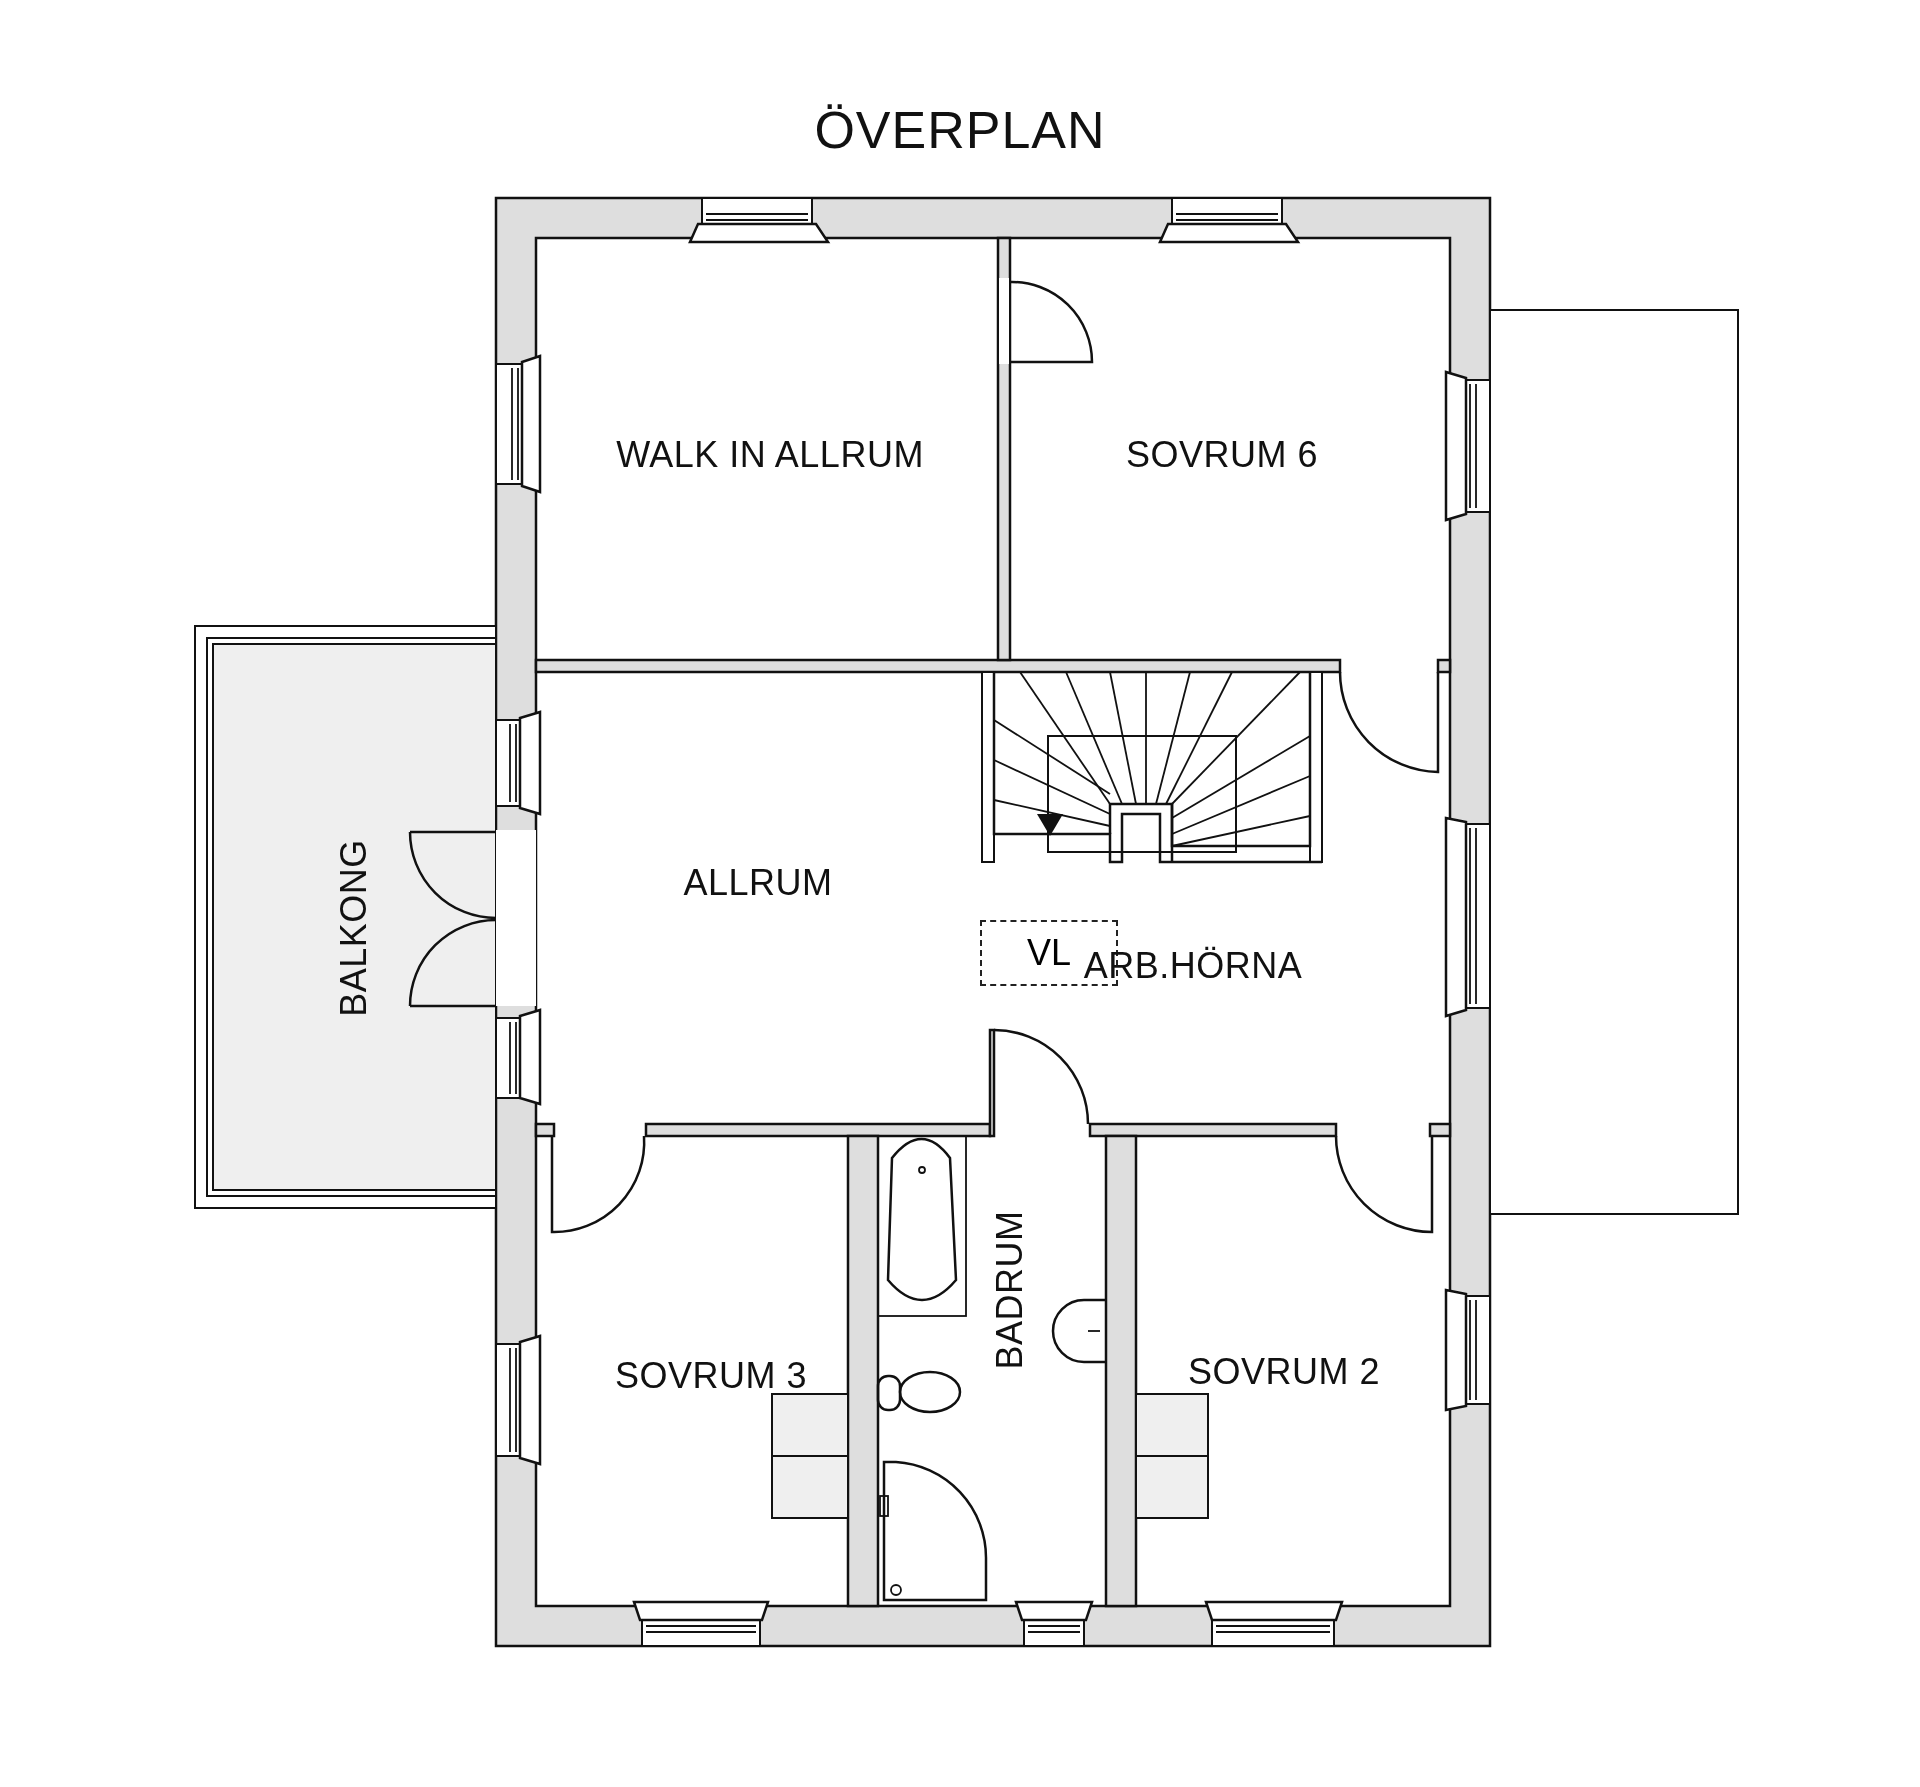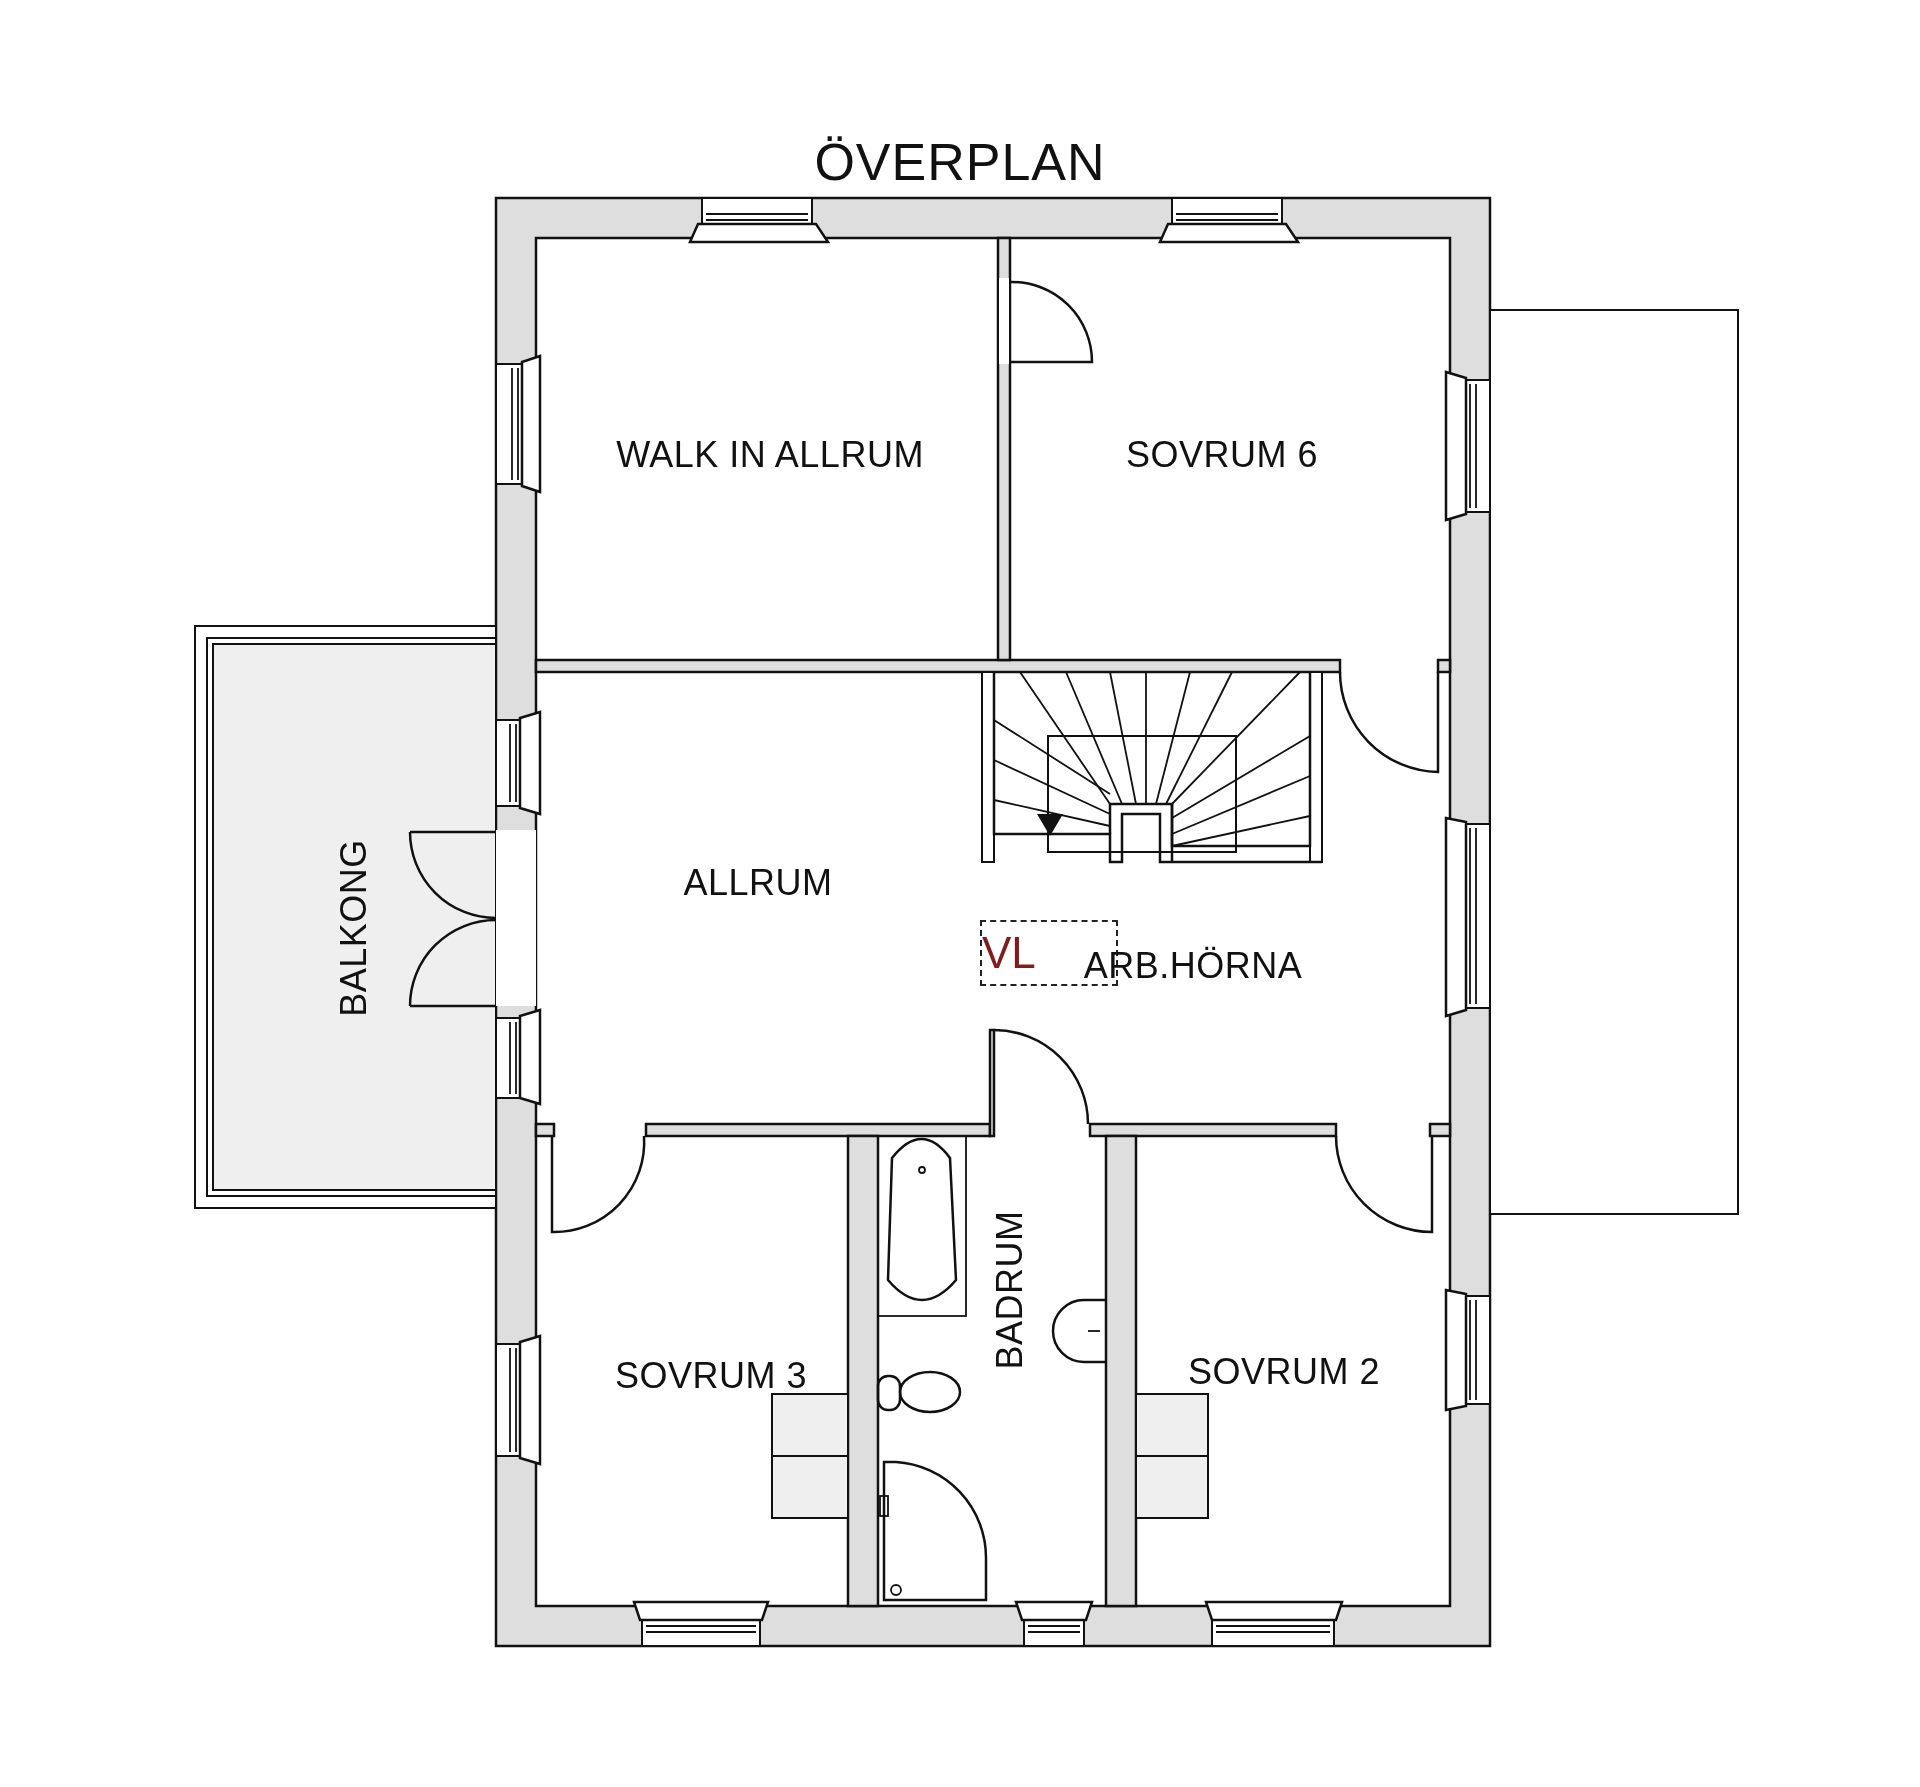--- a/index.html
+++ b/index.html
@@ -1,21 +1,21 @@
 <!DOCTYPE html>
 <html><head>
   <meta charset="utf-8">
   <style>
     html, body { margin: 0; padding: 0; background: #ffffff; }
     body { width: 1920px; height: 1787px; position: relative; overflow: hidden; font-family: "Liberation Sans", "DejaVu Sans", sans-serif; }
     #plan { position: absolute; left: 0; top: 0; width: 1920px; height: 1787px; }
-    .title { position: absolute; left: 0; width: 1920px; top: 100px; text-align: center; font-size: 52px; letter-spacing: 1px; color: #111; margin-top: 32px; }
+    .title { position: absolute; left: 0; width: 1920px; top: 100px; text-align: center; font-size: 52px; letter-spacing: 1px; color: #111; }
     .label { position: absolute; font-size: 36px; color: #111; white-space: nowrap; letter-spacing: 0.5px; transform: translate(-50%, -50%); }
     .label.vertical { transform: translate(-50%, -50%) rotate(-90deg); }
-    .vl-box { position: absolute; left: 980px; top: 920px; width: 138px; height: 66px; border: 2px dashed #222; box-sizing: border-box; display: flex; align-items: center; font-size: 44px; color: #7f1d1d; }
+    .vl-box { position: absolute; left: 980px; top: 920px; width: 138px; height: 66px; border: 2px dashed #222; box-sizing: border-box; display: flex; align-items: center; justify-content: center; font-size: 36px; color: #000000; }
     .wall { fill: #dedede; stroke: #111; stroke-width: 2.5; }
     .ln { fill: none; stroke: #111; stroke-width: 2.5; }
     .thin { fill: none; stroke: #111; stroke-width: 1.8; }
     .white { fill: #ffffff; stroke: #111; stroke-width: 2.5; }
     .light { fill: #efefef; stroke: #111; stroke-width: 2; }
   </style>
 </head>
 <body>
 
 <svg id="plan" viewBox="0 0 1920 1787" xmlns="http://www.w3.org/2000/svg">

